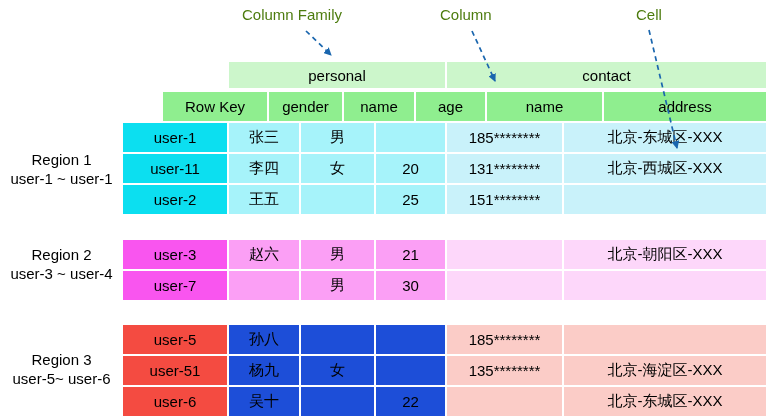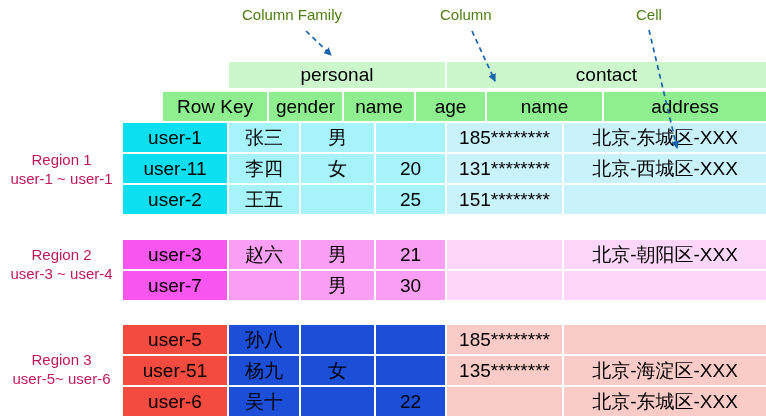--- a/index.html
+++ b/index.html
@@ -5,32 +5,32 @@
   html,body{margin:0;padding:0;background:#ffffff;}
   .canvas{
     position:relative;width:766px;height:419px;background:#ffffff;
     font-family:"Liberation Sans",sans-serif;color:#000;overflow:hidden;
   }
   .anno{position:absolute;font-size:15px;color:#4d7c0f;white-space:nowrap;}
   .arrows{position:absolute;left:0;top:0;pointer-events:none;}
 
   .trow{position:absolute;left:123px;right:0;display:flex;gap:2px;}
   .cell{display:flex;align-items:center;justify-content:center;
-        font-size:19px;color:#000;white-space:nowrap;overflow:hidden;}
+        font-size:15px;color:#000;white-space:nowrap;overflow:hidden;}
   .w-key{width:104px}.w-name{width:70px}.w-gender{width:73px}
   .w-age{width:69px}.w-phone{width:115px}.w-addr{flex:1}
   .spacer{width:104px;background:transparent}
   .cf-personal{width:216px}
   .cf-contact{flex:1}
 
   .region{position:absolute;left:123px;right:0;display:flex;flex-direction:column;gap:2px;}
   .region .row{display:flex;gap:2px;height:29px;}
 
   .region-label{position:absolute;left:0;width:123px;text-align:center;
-                font-size:15px;line-height:19px;color:#be185d;}
+                font-size:15px;line-height:19px;color:#000000;}
 
   
   .bg-cfh{background:#ccf6cb;}
   .bg-hdr{background:#8fee8f;}
   .r1k{background:#0cdff0;}.r1p{background:#a6f3fa;}.r1c{background:#c9f2fa;}
   .r2k{background:#f955ef;}.r2p{background:#fb9ff5;}.r2c{background:#fdd7fa;}
   .r3k{background:#f44b41;}.r3p{background:#1d4ed8;}.r3c{background:#fbccc7;}
 </style>
 </head>
 <body>

